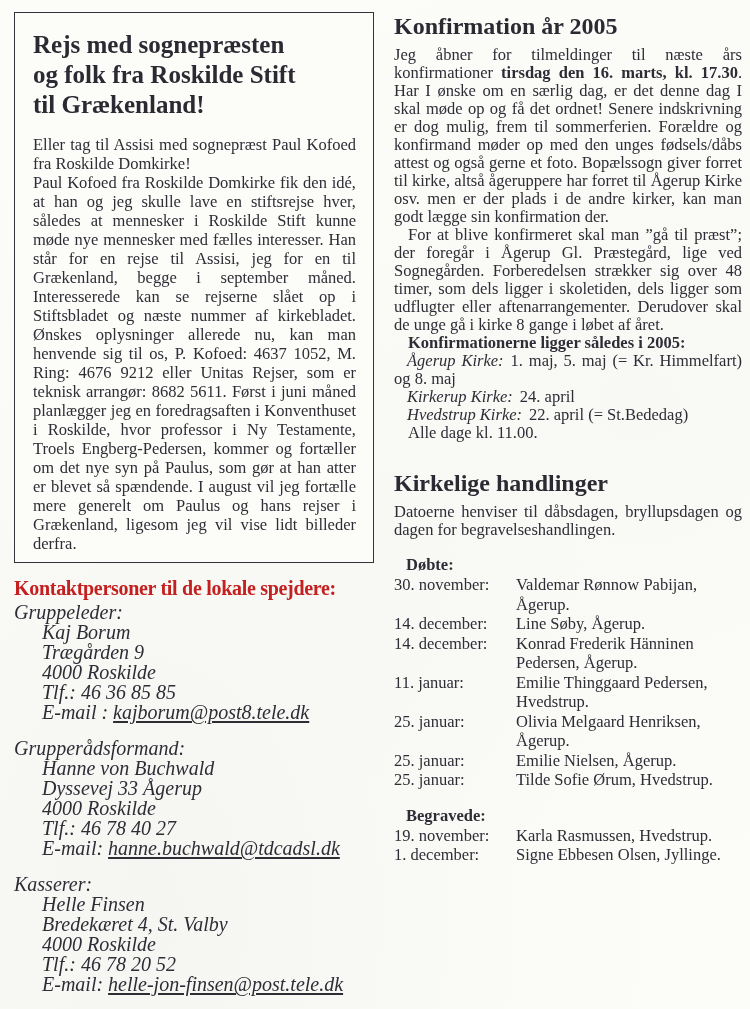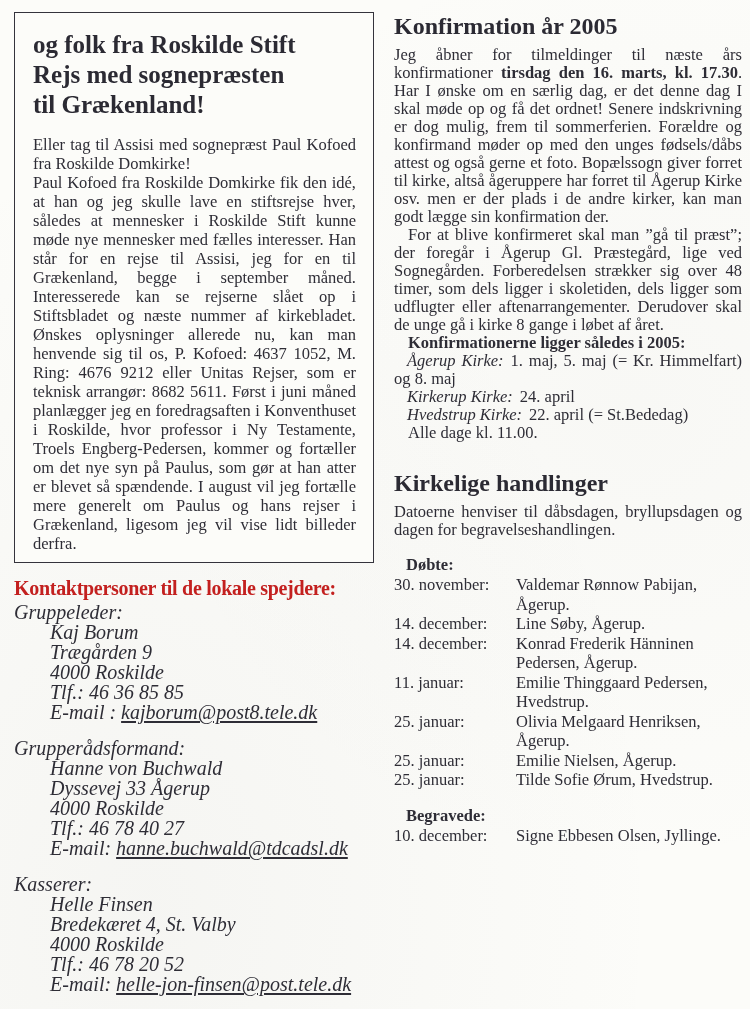--- a/index.html
+++ b/index.html
@@ -40,21 +40,21 @@
   .travel-box p{line-height:19px;}
 
   
   .contacts-heading{
     color:#c3201f;font-weight:bold;font-size:20px;line-height:24px;
     letter-spacing:-0.3px;white-space:nowrap;
     margin:13px 0 2px;
   }
   .contact-block{font-size:20px;line-height:20px;margin-bottom:16px;font-style:italic;}
   .contact-role{}
-  .contact-lines{margin-left:36px;}
+  .contact-lines{margin-left:28px;}
   .email-link{color:inherit;text-decoration:underline;text-underline-offset:2px;}
 
   
   h2.section-title{
     font-size:24px;line-height:29px;font-weight:bold;
     color:#2b2a33;margin:0 0 5px;
   }
   .col-right p{line-height:18px;}
   .sched-head{text-indent:14px;font-weight:bold;}
   .sched-line{text-indent:13px;text-align:justify;}
@@ -71,22 +71,22 @@
 </head>
 <body>
 
 <div class="page">
 
   <div class="col-left">
 
     <section class="travel-box">
       <div class="box-title">
 
-      <div>og folk fra Roskilde Stift</div>
-          <div>Rejs med sognepræsten</div>
+      <div>Rejs med sognepræsten</div>
+          <div>og folk fra Roskilde Stift</div>
           <div>til Grækenland!</div>
         </div>
       <p class="justify">Eller tag til Assisi med sognepræst Paul Kofoed fra Roskilde Domkirke!</p>
       <p class="justify">Paul Kofoed fra Roskilde Domkirke fik den idé, at han og jeg skulle lave en stiftsrejse hver, således at mennesker i Roskilde Stift kunne møde nye mennesker med fælles interesser. Han står for en rejse til Assisi, jeg for en til Grækenland, begge i september måned. Interesserede kan se rejserne slået op i Stiftsbladet og næste nummer af kirkebladet. Ønskes oplysninger allerede nu, kan man henvende sig til os, P. Kofoed: 4637 1052, M. Ring: 4676 9212 eller Unitas Rejser, som er teknisk arrangør: 8682 5611. Først i juni måned planlægger jeg en foredragsaften i Konventhuset i Roskilde, hvor professor i Ny Testamente, Troels Engberg-Pedersen, kommer og fortæller om det nye syn på Paulus, som gør at han atter er blevet så spændende. I august vil jeg fortælle mere generelt om Paulus og hans rejser i Grækenland, ligesom jeg vil vise lidt billeder derfra.</p>
     </section>
 
     <div class="contacts-heading">Kontaktpersoner til de lokale spejdere:</div>
 
     <div class="contact-block">
       <div class="contact-role">Gruppeleder:</div>
@@ -180,22 +180,26 @@
 
           <div class="row">
             <div class="date">25. januar:</div>
             <div class="name">Tilde Sofie Ørum, Hvedstrup.</div>
           </div>
         </div>
 
       <p class="list-head">Begravede:</p>
       <div class="rows">
 
-
-          <div class="row">
-            <div class="date">10. december:</div>
+          <div class="row">
+            <div class="date">19. november:</div>
+            <div class="name">Karla Rasmussen, Hvedstrup.</div>
+          </div>
+
+          <div class="row">
+            <div class="date">1. december:</div>
             <div class="name">Signe Ebbesen Olsen, Jyllinge.</div>
           </div>
         </div>
     </section>
 
   </div>
 </div>
 
 </body></html>

